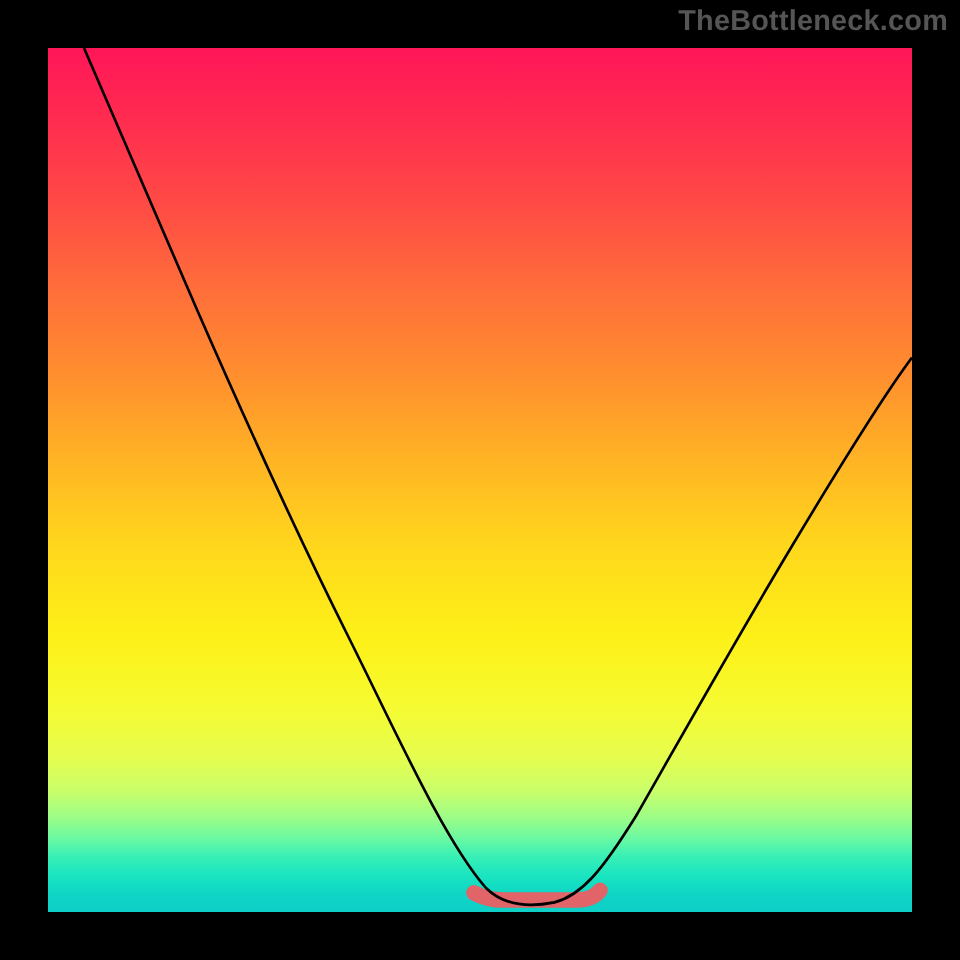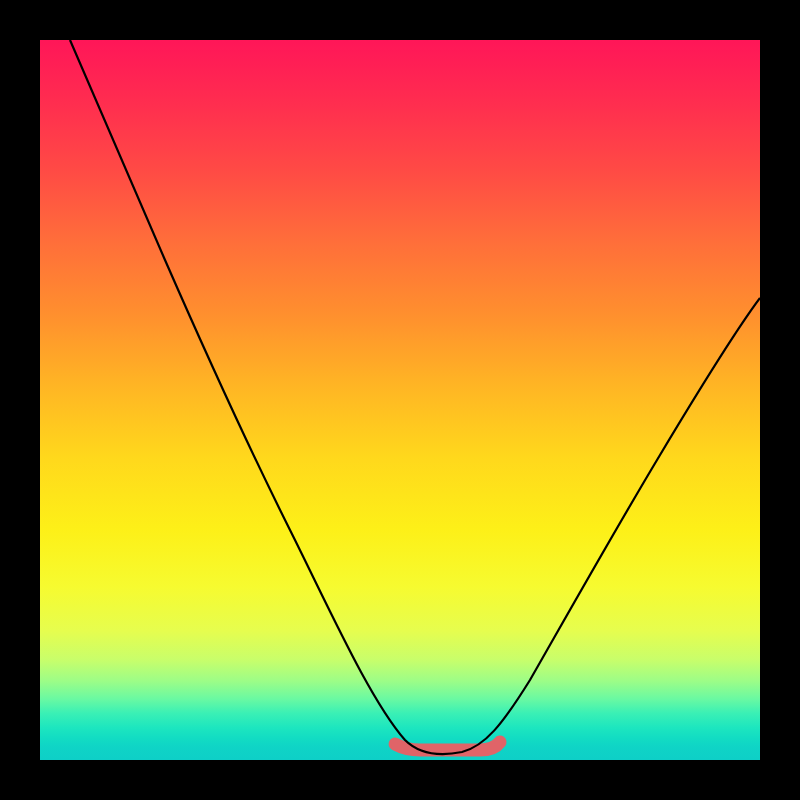--- a/index.html
+++ b/index.html
@@ -80,20 +80,21 @@
     stroke: #e06468;
     stroke-width: 13;
     stroke-linecap: round;
     stroke-linejoin: round;
   }
 </style>
 </head>
 <body>
 
 <div class="frame">
+  <div class="watermark">TheBottleneck.com</div>
 
   <div class="plot-area">
     <div class="gradient"></div>
 
     <svg class="curve-svg" viewBox="0 0 720 720" preserveAspectRatio="none">
       <path class="trough-band" d="M 355 704
                Q 366 710 380 710
                L 440 710
                Q 454 710 460 702"></path>
       <path class="main-curve" d="M 30 0

